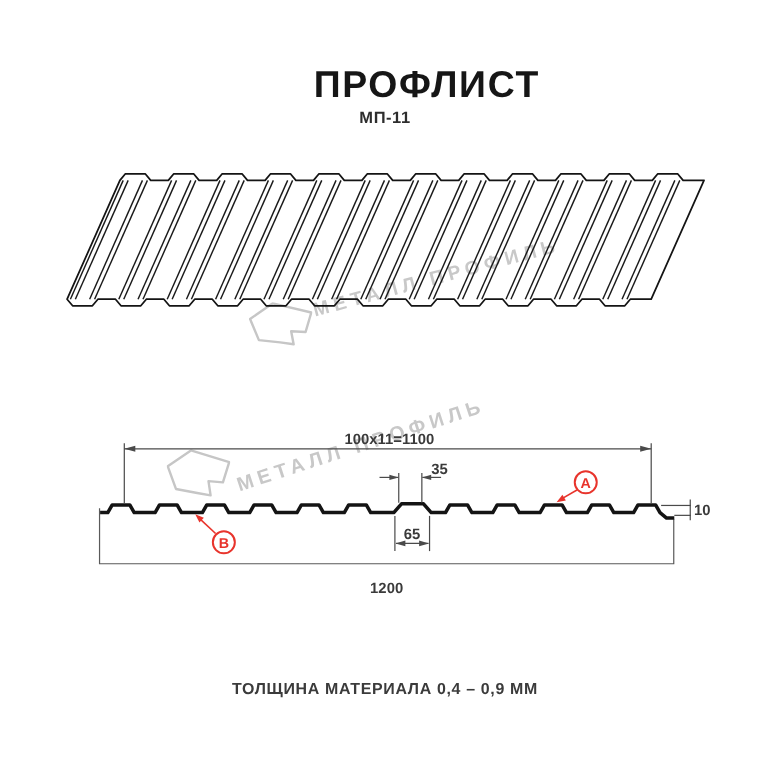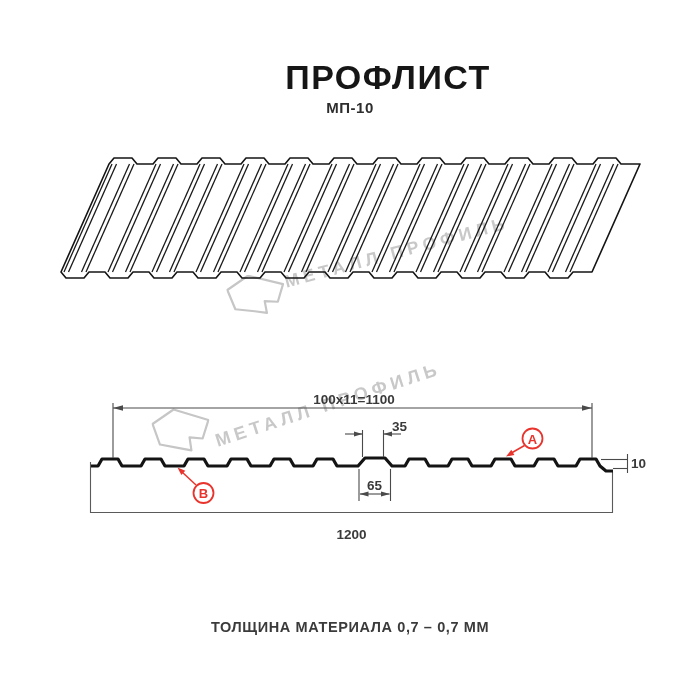--- a/index.html
+++ b/index.html
@@ -30,22 +30,22 @@
   .profile-line{stroke:#141414;fill:none;}
   .red-label-circle{fill:none;stroke:#e8342c;stroke-width:1.8;}
   .red-label-text{fill:#e8342c;font-size:13px;font-weight:bold;text-anchor:middle;}
   .red-arrow-line{stroke:#e8342c;stroke-width:1.5;fill:none;}
   .red-arrow-head{fill:#e8342c;stroke:none;}
 </style>
 </head>
 <body>
 
 <div class="abs txt-layer" id="page-title">ПРОФЛИСТ</div>
-<div class="abs txt-layer" id="page-subtitle">МП-10</div>
-<div class="abs txt-layer" id="thickness-note">ТОЛЩИНА МАТЕРИАЛА 0,7 – 0,7 ММ</div>
+<div class="abs txt-layer" id="page-subtitle">МП-11</div>
+<div class="abs txt-layer" id="thickness-note">ТОЛЩИНА МАТЕРИАЛА 0,4 – 0,9 ММ</div>
 
 <svg class="abs wm" id="wm1-logo" width="58" height="42" viewBox="0 0 58 42">
   <path class="wm-logo" d="M23,1 L57,13 L50,30 L37,28 L38,40 L26,37 L7,33 L1,13 Z"></path>
 </svg>
 <div class="abs wm wm-text" id="wm1-text">МЕТАЛЛ ПРОФИЛЬ</div>
 
 <svg class="abs wm" id="wm2-logo" width="58" height="46" viewBox="0 0 58 44">
   <path class="wm-logo" d="M23,1 L57,14 L50,32 L37,30 L38,43 L26,40 L7,35 L1,14 Z"></path>
 </svg>
 <div class="abs wm wm-text" id="wm2-text">МЕТАЛЛ ПРОФИЛЬ</div>

